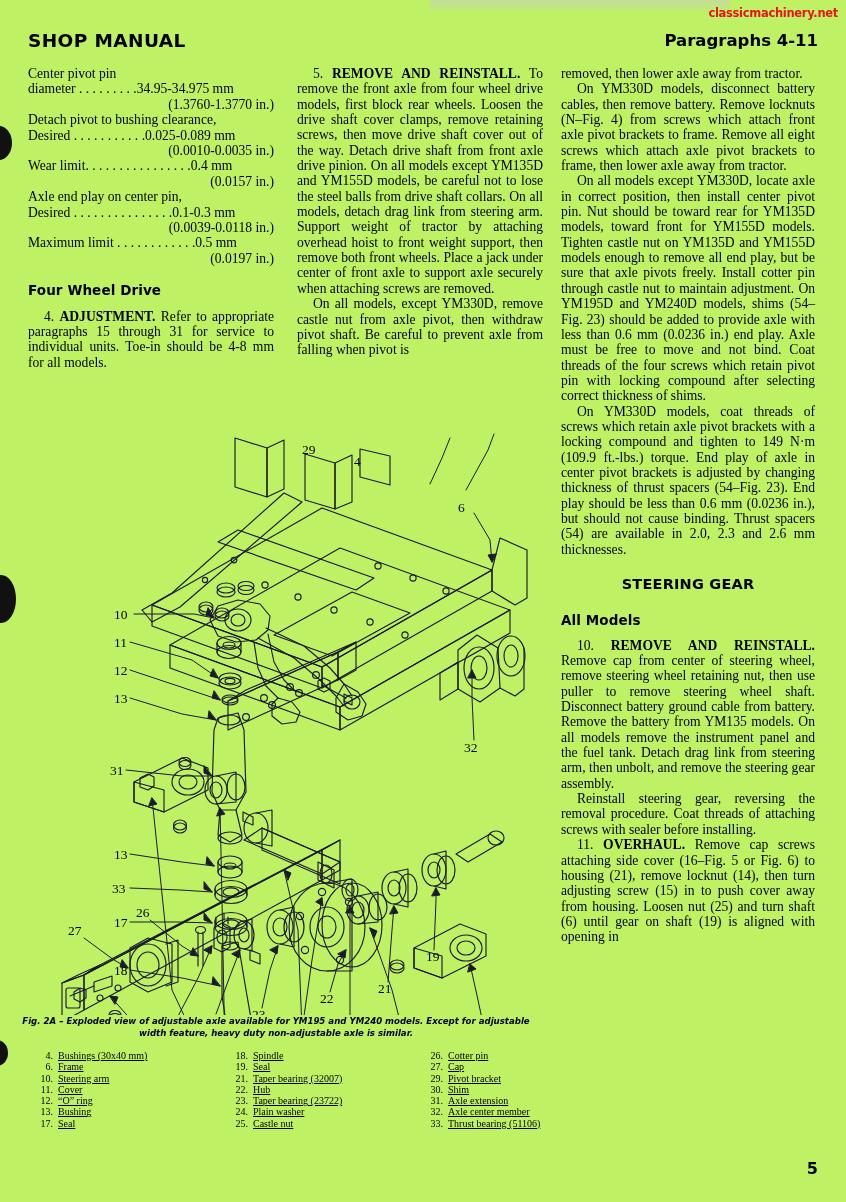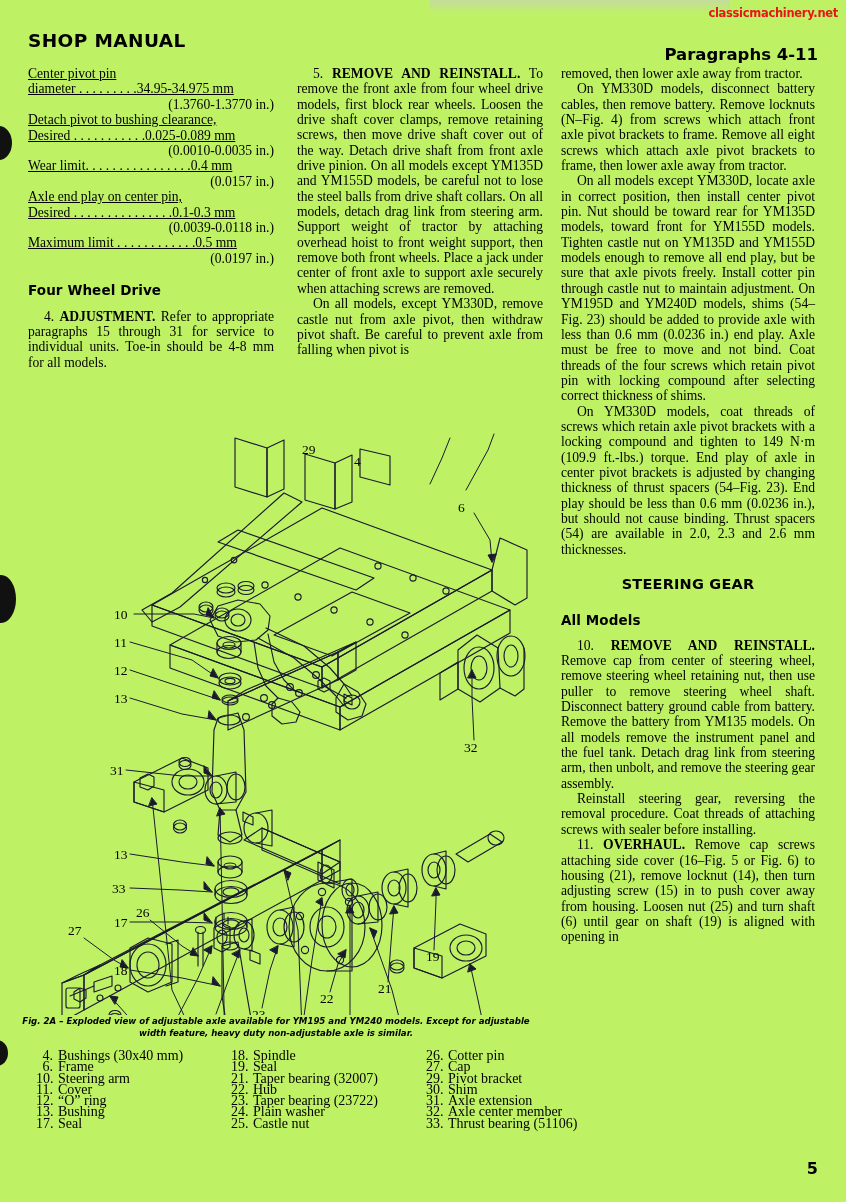--- a/index.html
+++ b/index.html
@@ -64,21 +64,21 @@
     left: 0;
     top: 0;
     font-family: "DejaVu Sans", sans-serif;
     font-size: 18.5px;
     font-weight: bold;
     letter-spacing: .4px;
   }
   #paragraphs {
     position: absolute;
     right: 0;
-    top: 15px;
+    top: 1px;
     font-family: "DejaVu Sans", sans-serif;
     font-size: 16.5px;
     font-weight: bold;
   }
 
   
   .col {
     position: absolute;
     top: 66px;
     width: 246px;
@@ -116,21 +116,20 @@
     text-indent: 0;
     letter-spacing: .2px;
   }
 
   
   .spec-block { }
   .spec-line {
     white-space: nowrap;
     font-size: 13.6px;
     line-height: 15.4px;
-    text-decoration: underline;
   }
   .spec-sub {
     display: block;
     text-align: right;
     font-size: 13.6px;
     line-height: 15.4px;
   }
 
   
   #figure {
@@ -166,22 +165,23 @@
   #legend {
     position: absolute;
     left: 22px;
     top: 1050px;
     width: 595px;
     display: flex;
     gap: 0;
   }
   .legend-col {
     width: 197px;
-    font-size: 14px;
+    font-size: 10px;
     line-height: 11.3px;
+    text-decoration: underline;
   }
   .legend-col:nth-child(1) { padding-left: 14px; }
   .legend-col:nth-child(2) { padding-left: 4px; }
   .legend-col:nth-child(3) { padding-left: 4px; }
   .legend-item {
     white-space: nowrap;
   }
   .legend-num {
     display: inline-block;
     width: 17px;

